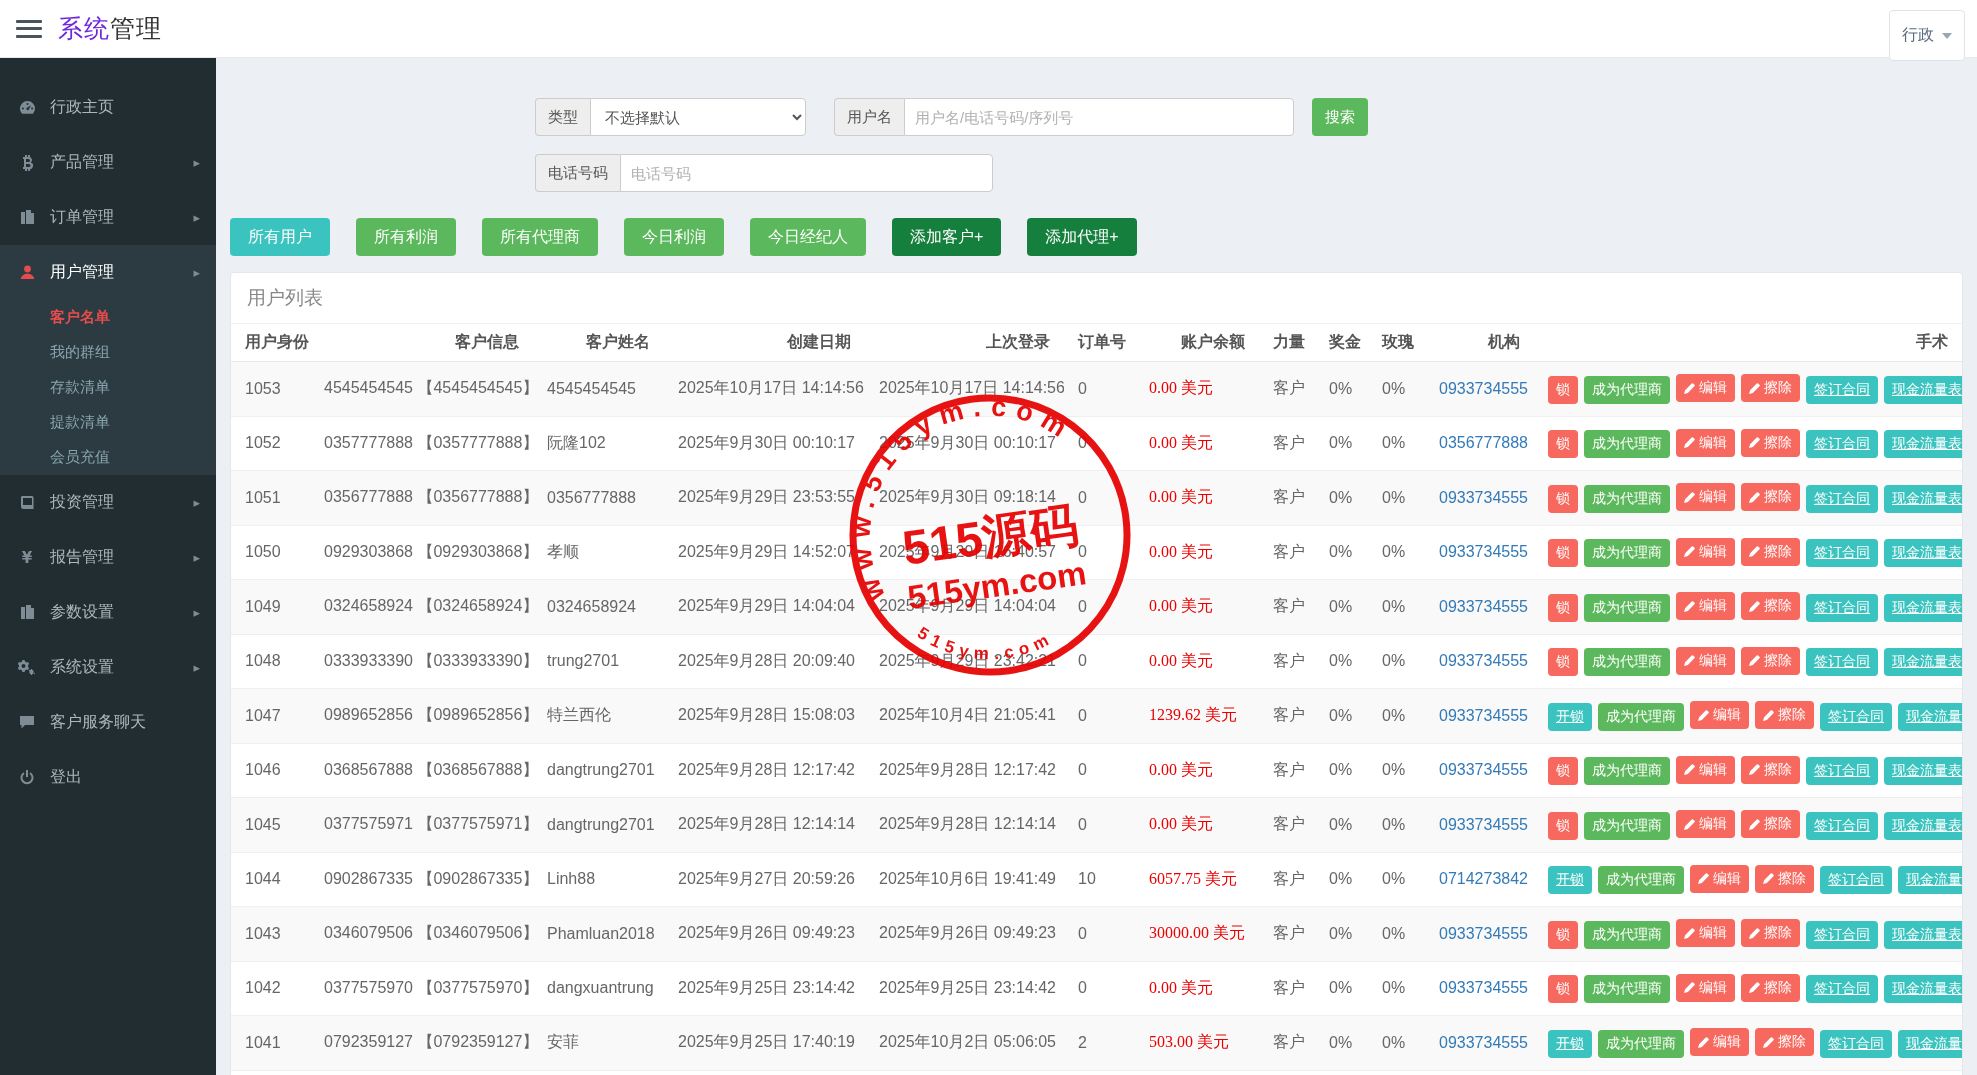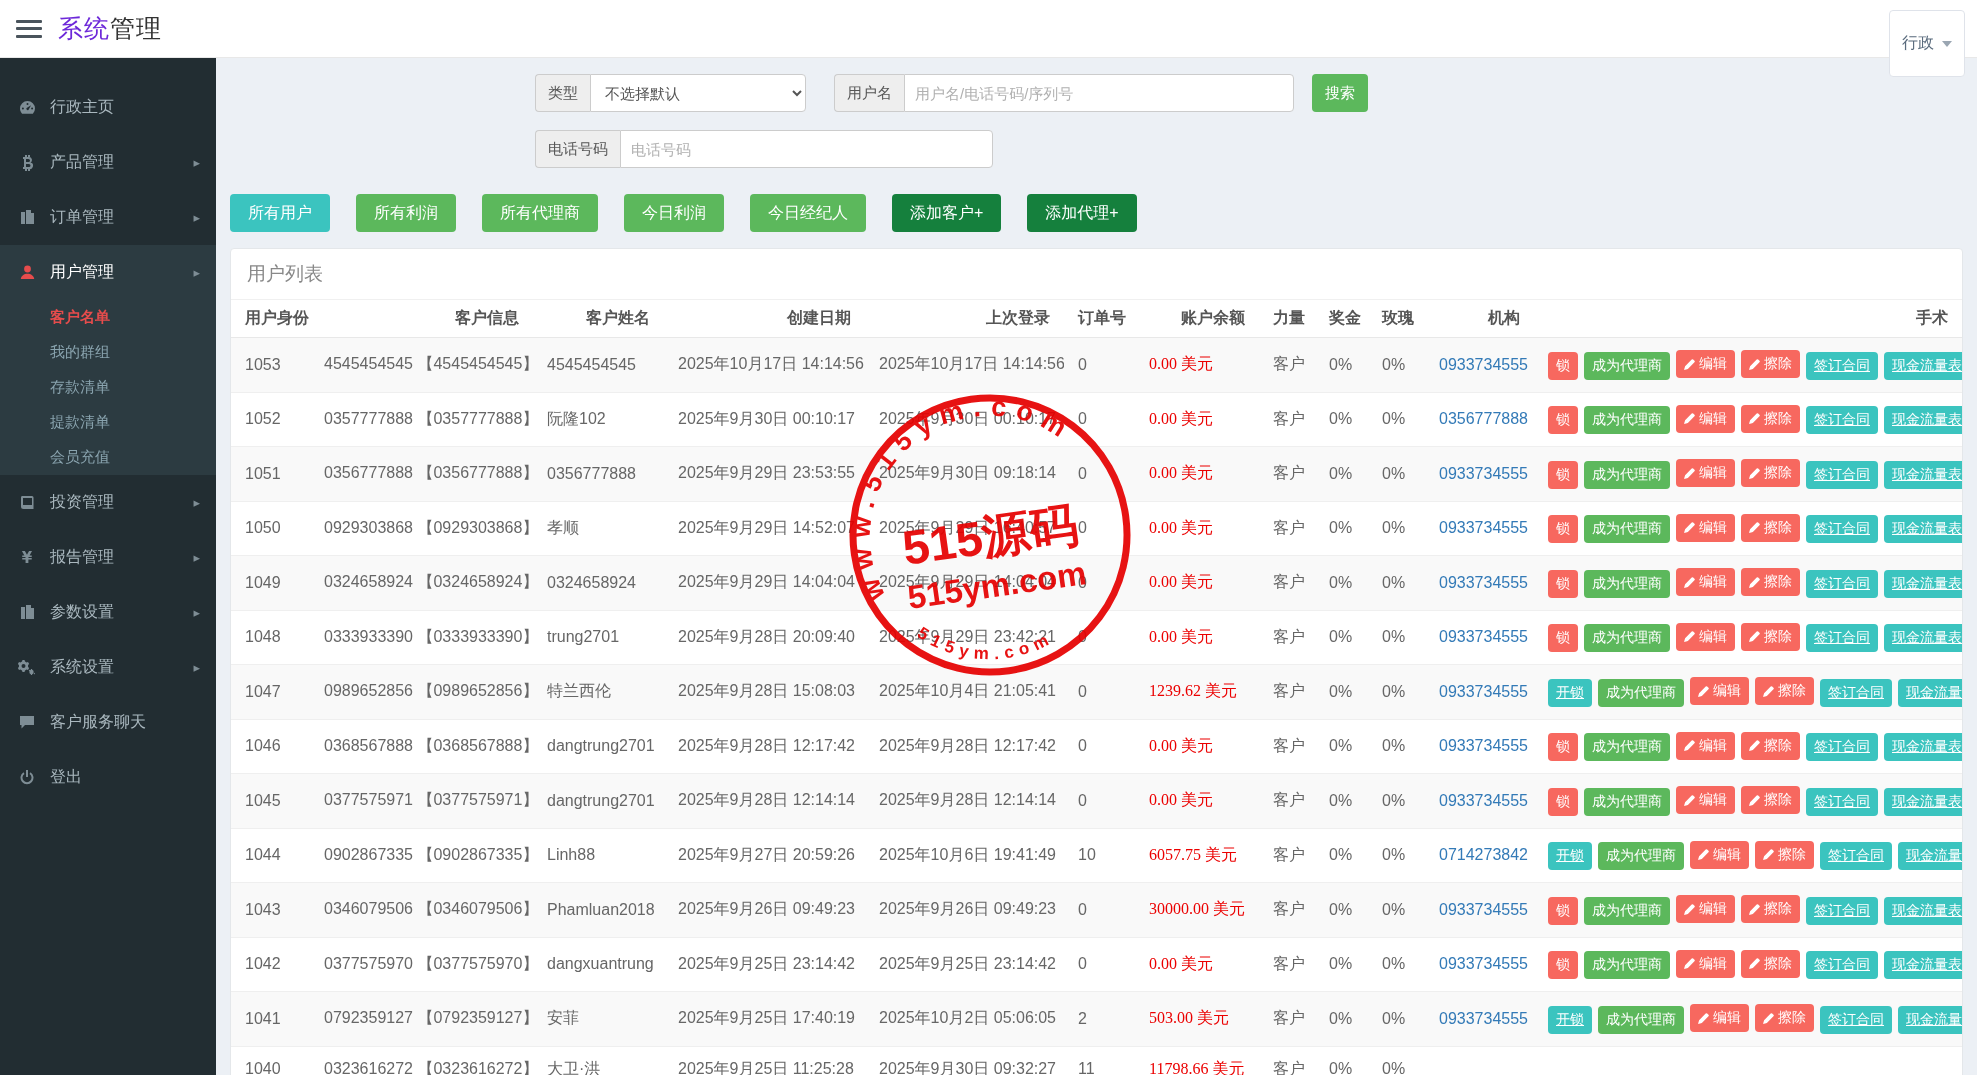--- a/index.html
+++ b/index.html
@@ -15,21 +15,21 @@
     display:flex; align-items:center;
   }
   .hamburger { width:30px; height:24px; margin-left:14px; cursor:pointer;
     display:flex; flex-direction:column; justify-content:space-between; padding:3px 2px;}
   .hamburger span { display:block; height:3px; background:#4a545c; border-radius:1px; }
   .brand { margin-left:14px; font-size:25px; letter-spacing:1px; }
   .brand .red { color:#6d28d9; }
   .brand .dark { color:#333; }
   .user-box {
     position:absolute; right:12px; top:10px; border:1px solid #dfe3ea; border-radius:4px;
-    background:#fff; padding:22px 12px; color:#5a6b7d; font-size:16px; cursor:pointer;
+    background:#fff; padding:14px 12px; color:#5a6b7d; font-size:16px; cursor:pointer;
     display:flex; align-items:center; gap:8px;
   }
   .caret-down { width:0; height:0; border-left:5px solid transparent; border-right:5px solid transparent;
     border-top:6px solid #9aa6b2; display:inline-block; }
   
   .sidebar {
     position:fixed; top:58px; left:0; width:216px; height:1017px;
     background:#222d32; z-index:40; padding-top:22px;
   }
   .side-item { display:flex; align-items:center; height:55px; padding:0 16px;
@@ -39,21 +39,21 @@
   .side-section-active { background:#2c3b41; }
   .side-section-active > .side-item { color:#fff; }
   .side-section-active > .side-item .micon { color:#e64c4c; }
   .submenu .sub-item { height:35px; display:flex; align-items:center; padding-left:50px;
     color:#8aa4af; font-size:15px; cursor:pointer; }
   .submenu .sub-item.active { color:#e64c4c; font-weight:bold; }
   .micon svg { display:block; }
   
   .content { position:absolute; top:58px; left:216px; width:1761px; height:1017px; padding:0 14px; }
   
-  .search-area { padding-top:16px; }
+  .search-area { padding-top:40px; }
   .search-row { display:flex; align-items:center; margin-left:305px; margin-bottom:18px; }
   .igroup { display:flex; height:38px; }
   .igroup .ilabel {
     background:#eee; border:1px solid #ccc; border-right:none; color:#555;
     display:flex; align-items:center; padding:0 12px; font-size:15px;
     border-radius:4px 0 0 4px; white-space:nowrap;
   }
   .igroup select, .igroup input {
     border:1px solid #ccc; border-radius:0 4px 4px 0; height:38px; font-size:15px;
     color:#555; padding:0 10px; background:#fff; outline:none;

